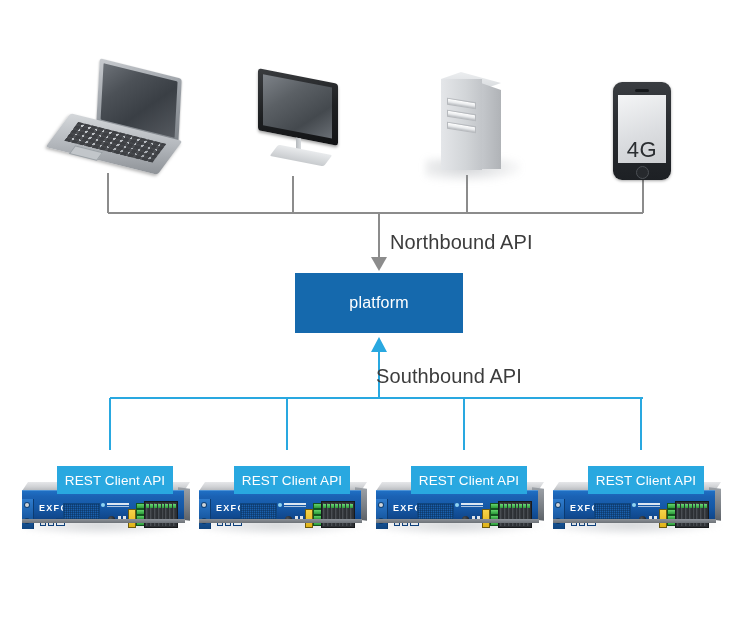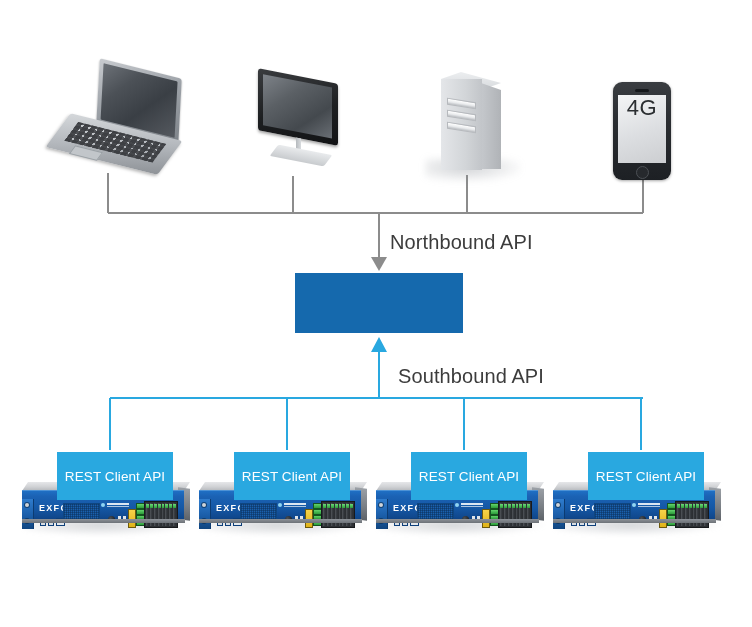--- a/index.html
+++ b/index.html
@@ -26,21 +26,21 @@
 
   
   .wire-label {
     position: absolute;
     font-size: 20px;
     color: #3c3c3c;
     letter-spacing: .1px;
     white-space: nowrap;
   }
   #northbound-label { left: 390px; top: 231px; }
-  #southbound-label { left: 398px; top: 365px; }
+  #southbound-label { left: 376px; top: 365px; }
 
   
   #controller-box {
     position: absolute;
     left: 295px; top: 273px;
     width: 168px; height: 60px;
     background: #1569ad;
     display: flex;
     align-items: center;
     justify-content: center;
@@ -50,26 +50,27 @@
     color: #ffffff;
     font-size: 16px;
     line-height: 20px;
     letter-spacing: .2px;
   }
 
   
   .rest-tag {
     position: absolute;
     width: 116px;
-    height: 48px;
+    height: 28px;
     background: #29a8e0;
     display: flex;
     align-items: center;
     justify-content: center;
     z-index: 4;
+    margin-top: 14px;
   }
   .rest-tag span {
     color: #ffffff;
     font-size: 13.5px;
     letter-spacing: .1px;
     white-space: nowrap;
   }
 
   
   .device {
@@ -374,21 +375,21 @@
     background: linear-gradient(180deg,#3a3d41 0%, #2a2d31 40%, #1d2024 100%);
     border-radius: 9px;
     box-shadow: 0 1px 3px rgba(0,0,0,.35);
   }
   #icon-phone .disp {
     position: absolute;
     left: 5px; top: 13px;
     width: 48px; height: 68px;
     background: linear-gradient(160deg,#f4f5f6 0%, #dcdee1 55%, #ccced1 100%);
     display: flex;
-    align-items: flex-start;
+    align-items: flex-end;
     justify-content: center;
   }
   #icon-phone .disp span {
     color: #2b2e31;
     font-size: 22px;
     letter-spacing: .5px;
   }
   #icon-phone .speaker {
     position: absolute;
     left: 22px; top: 7px;
@@ -470,20 +471,21 @@
     </div>
     <div class="home"></div>
   </div>
 
   <div class="wire-label" id="northbound-label">Northbound API</div>
 
   <div class="wire-label" id="southbound-label">Southbound API</div>
 
   <div id="controller-box">
     <div class="ctl-text">
+      <div>platform</div>
     </div>
   </div>
 
   <div class="rest-tag" style="left:57px;  top:452px">
     <span>REST Client API</span>
   </div>
   <div class="rest-tag" style="left:234px; top:452px">
     <span>REST Client API</span>
   </div>
   <div class="rest-tag" style="left:411px; top:452px">

